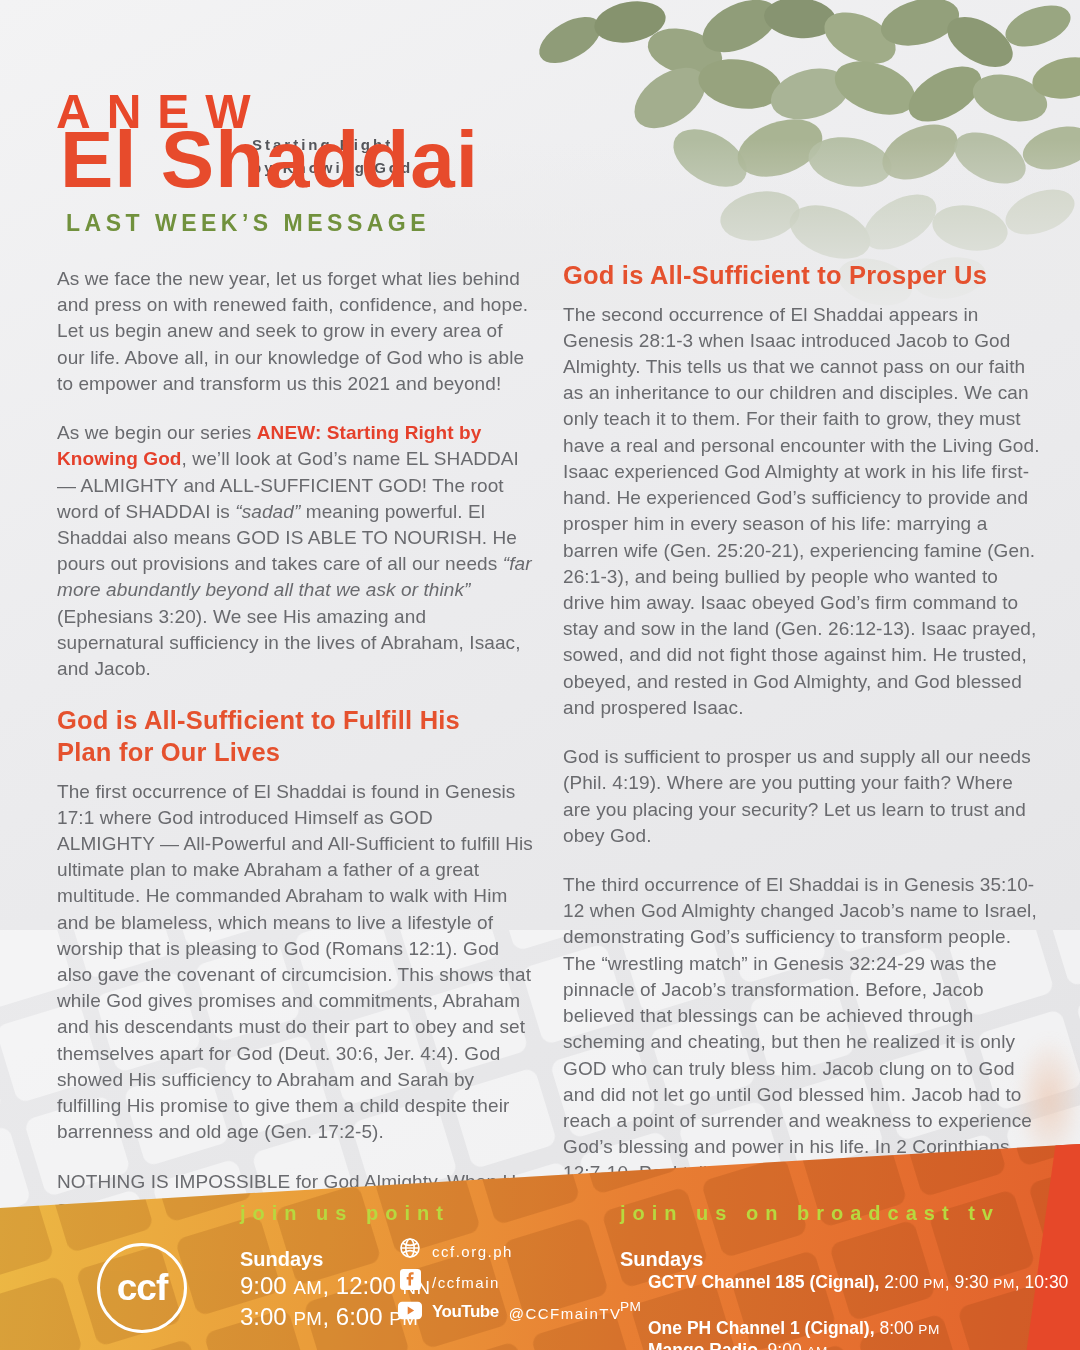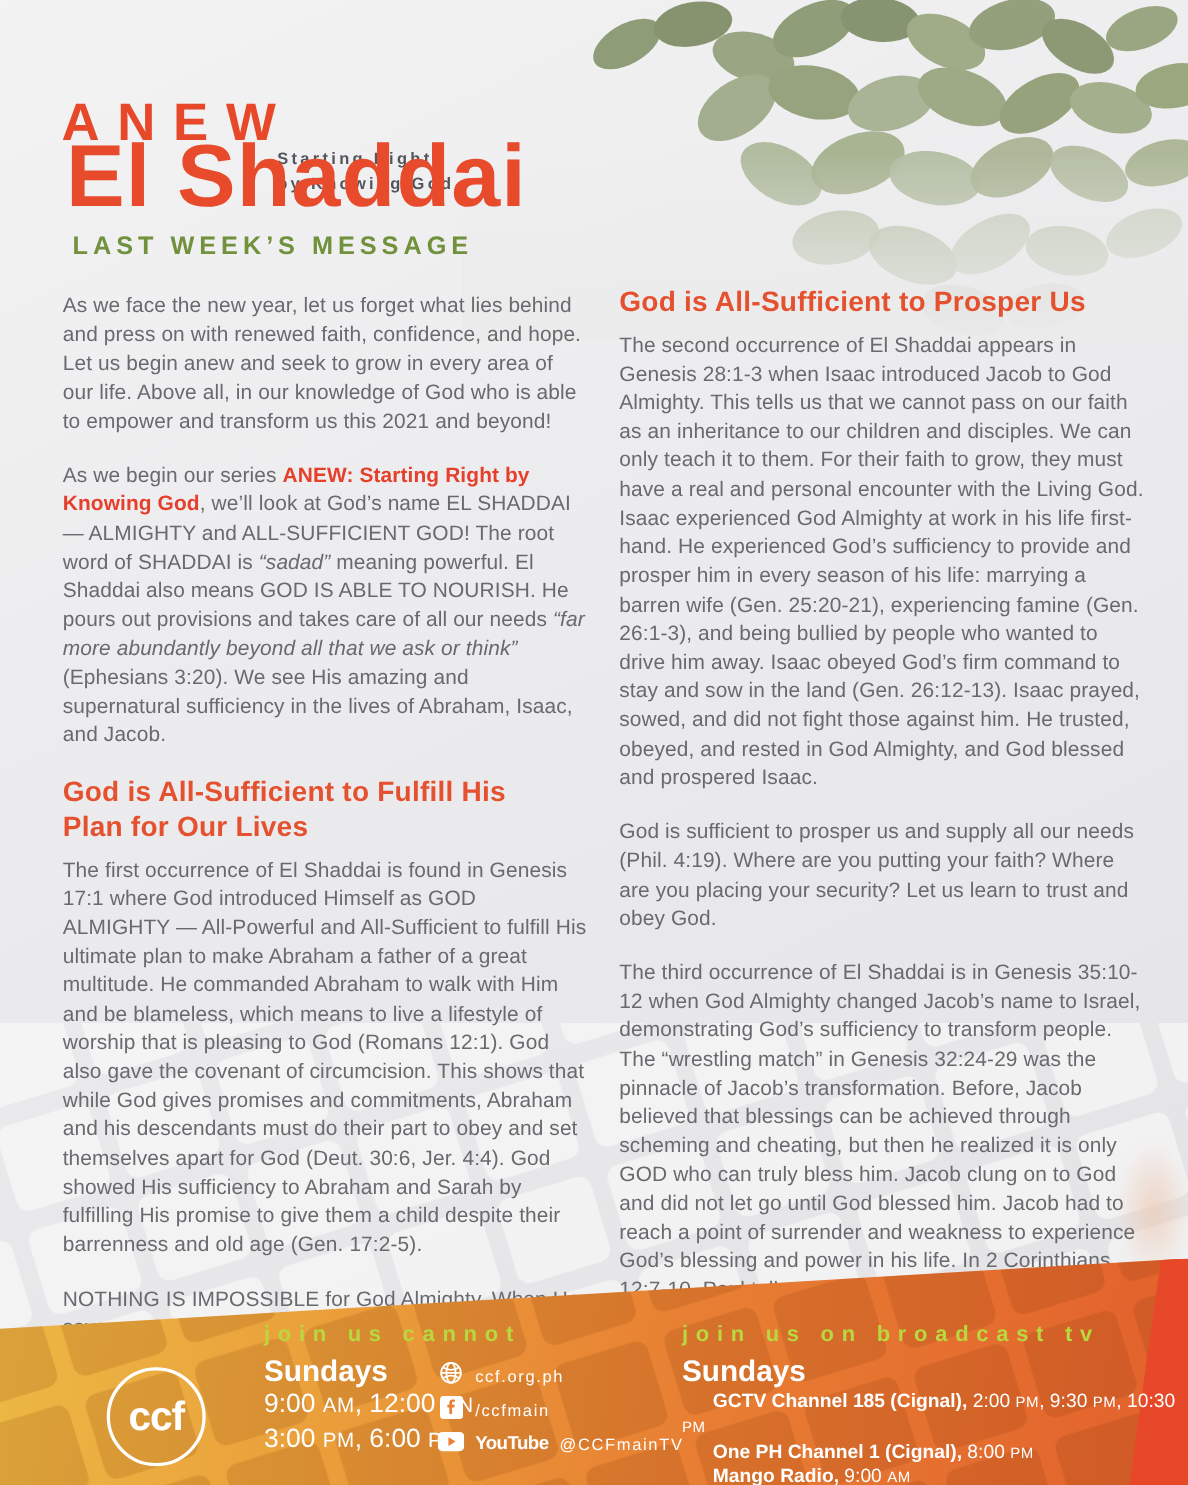--- a/index.html
+++ b/index.html
@@ -34,21 +34,21 @@
     clip-path:polygon(0 64px,100% 0,100% 100%,0 100%);
     background:linear-gradient(97deg,#ecb844 0%,#ea9d3a 30%,#e8car 0);
     background:linear-gradient(97deg,#ecb844 0%,#ea9d3a 30%,#e87f33 58%,#e2602c 100%);
     color:#fff;}
   .footer .kb-dark{position:absolute;inset:0;opacity:.16;}
   .red-wedge{position:absolute;right:0;top:0;width:58px;height:206px;background:#e64829;
     clip-path:polygon(58% 0,100% 0,100% 100%,8% 100%);}
   .ccf-logo{position:absolute;left:97px;top:99px;width:84px;height:84px;border:3.5px solid #fff;border-radius:50%;
     display:flex;align-items:center;justify-content:center;font-size:37px;font-weight:700;letter-spacing:-1px;}
   .join-label{font-size:20px;font-weight:700;letter-spacing:7px;color:#b8d83f;}
-  .f-day{font-size:27px;font-weight:700;margin-top:6px;}
+  .f-day{font-size:20px;font-weight:700;margin-top:23px;}
   .f-times{font-size:24px;line-height:1.28;}
   .online-block{position:absolute;left:240px;top:58px;}
   .links-block{position:absolute;left:398px;top:92px;}
   .link-row{display:flex;align-items:flex-end;gap:10px;margin-bottom:7px;}
   .link-text{font-size:15px;letter-spacing:1.5px;}
   .yt-brand{font-size:17px;font-weight:700;letter-spacing:-.5px;}
   .broadcast-block{position:absolute;left:620px;top:58px;}
   .bc-line{font-size:17.5px;line-height:1.3;}
   .icon-box{width:24px;height:24px;display:inline-flex;align-items:center;justify-content:center;flex:none;}
 </style>
@@ -137,21 +137,21 @@
           <rect x="5" y="5" width="88" height="80" rx="11" fill="#7c3409"></rect>
         </pattern>
       </defs>
       <rect width="1080" height="206" fill="url(#keysDark)"></rect>
     </svg>
     <div class="red-wedge"></div>
 
     <div class="ccf-logo">ccf</div>
 
     <div class="online-block">
-      <div class="join-label">join us cannot</div>
+      <div class="join-label">join us point</div>
       <div class="f-day">Sundays</div>
       <div class="f-times"><span>9:00 </span><span class="sc">AM</span><span>, 12:00 </span><span class="sc">NN</span></div>
       <div class="f-times"><span>3:00 </span><span class="sc">PM</span><span>, 6:00 </span><span class="sc">PM</span></div>
     </div>
 
     <div class="links-block">
       <div class="link-row">
         <span class="icon-box">
           <svg width="22" height="22" viewBox="0 0 22 22" fill="none" stroke="#fff" stroke-width="1.6">
             <circle cx="11" cy="11" r="9"></circle>

